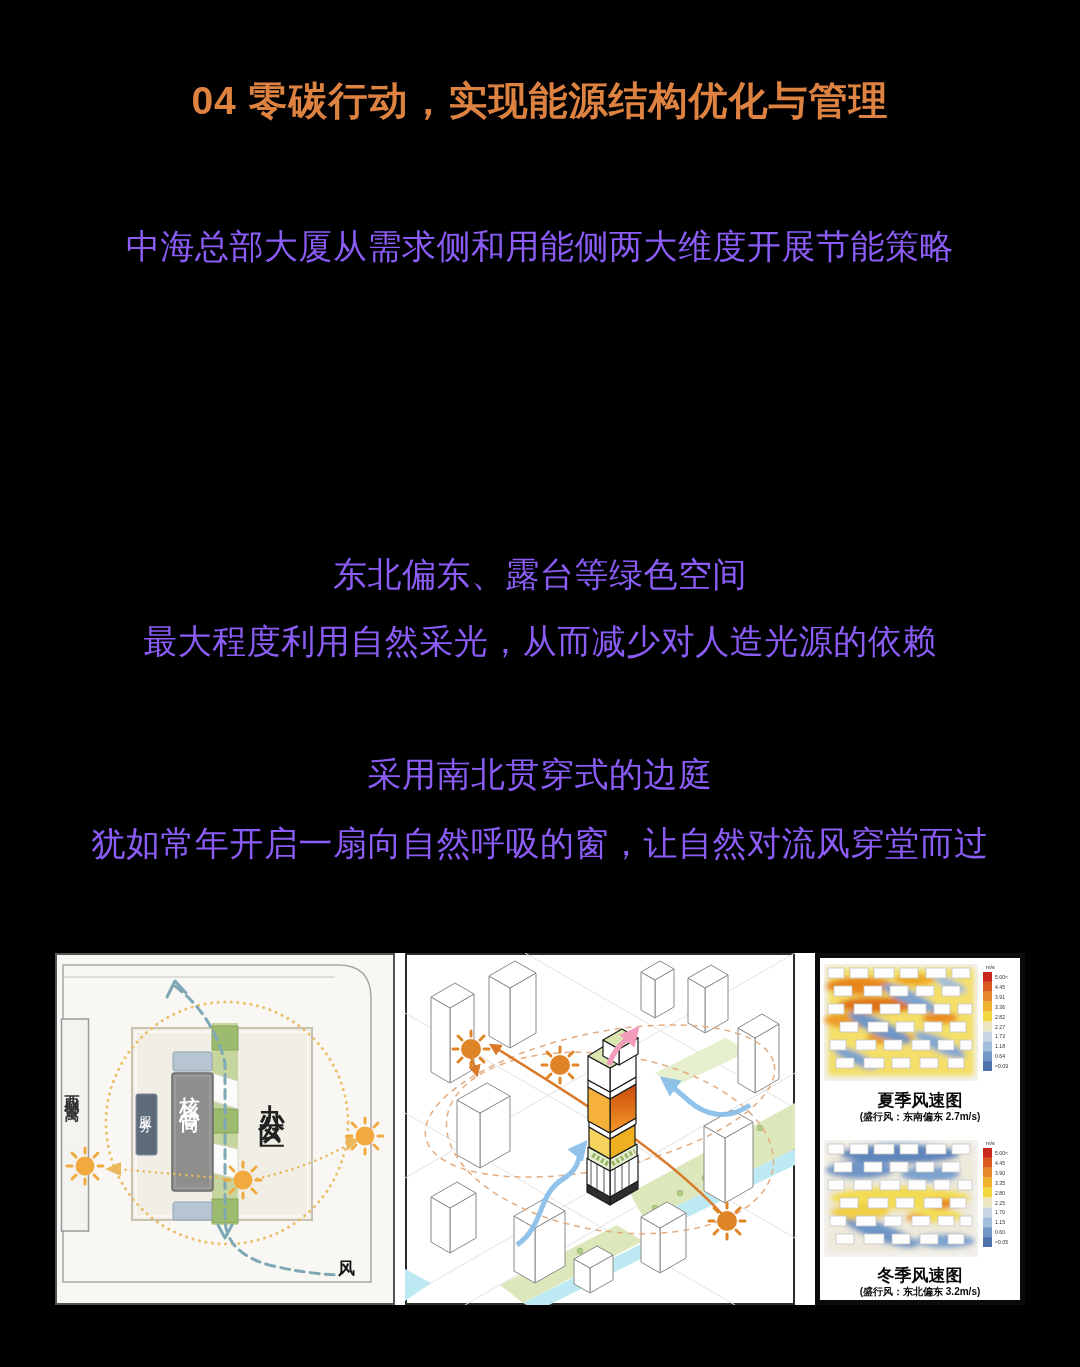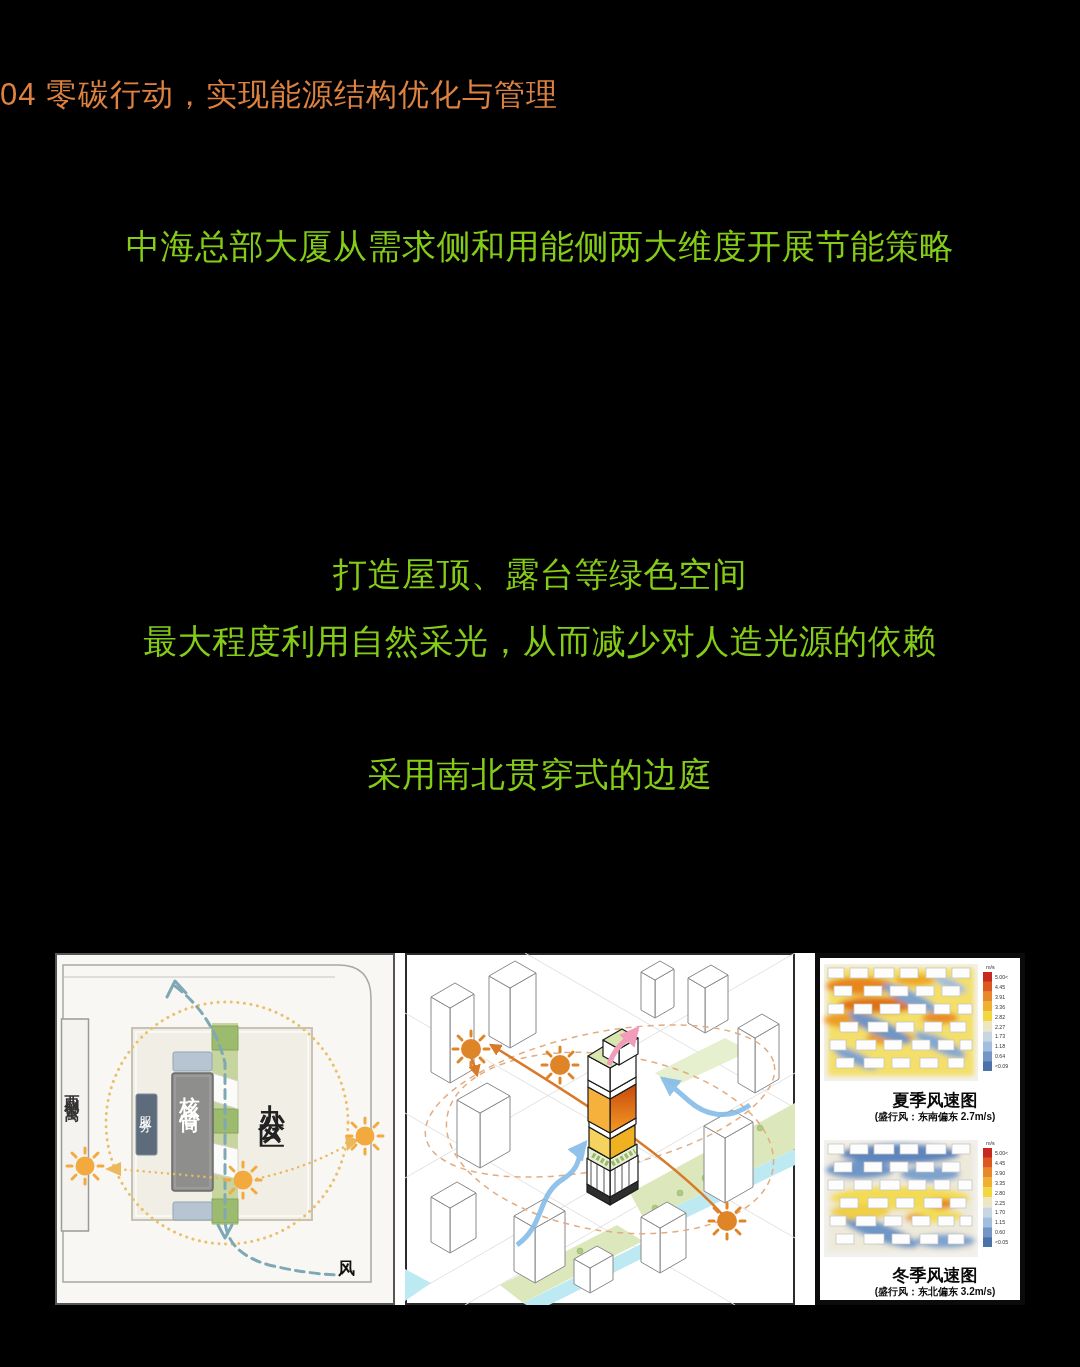--- a/index.html
+++ b/index.html
@@ -1,49 +1,50 @@
 <!DOCTYPE html>
 <html><head>
 <meta charset="utf-8">
 <style>
   html,body{margin:0;padding:0;background:#000;}
   .page{position:relative;width:1080px;height:1367px;background:#000;overflow:hidden;
         font-family:"Liberation Sans","DejaVu Sans",sans-serif;}
-  .title{position:absolute;top:74px;left:0;width:100%;
-         color:#DD8240;font-size:31px;font-weight:normal;letter-spacing:1px;}
-  .pline{position:absolute;left:0;width:100%;text-align:center;color:#84cc16;
+  .title{position:absolute;top:74px;left:0;width:100%;text-align:center;
+         color:#DD8240;font-size:39px;font-weight:bold;letter-spacing:1px;}
+  .pline{position:absolute;left:0;width:100%;text-align:center;color:#8b5cf6;
          font-size:34px;font-weight:400;letter-spacing:0.5px;}
   .figstrip{position:absolute;left:55px;top:953px;width:970px;height:352px;background:#fff;}
   .panel{position:absolute;top:0;height:352px;}
   #plan{left:0;width:340px;}
   #iso{left:350px;width:390px;}
   #windmaps{left:760px;width:210px;background:#fff;border:5px solid #0B0B0B;box-sizing:border-box;}
   .vlabel{position:absolute;writing-mode:vertical-rl;text-orientation:upright;line-height:1;}
   .lbl-west{left:10px;top:131px;font-size:15px;font-weight:bold;color:#333;letter-spacing:3px;}
   .lbl-service{left:84px;top:153px;font-size:13px;color:#fff;letter-spacing:3px;}
   .lbl-core{left:125px;top:128px;font-size:20px;font-weight:bold;color:#fff;letter-spacing:8px;}
   .lbl-office{left:204px;top:131px;font-size:26px;font-weight:bold;color:#222;letter-spacing:10px;}
   .lbl-wind{position:absolute;left:283px;top:304px;font-size:17px;font-weight:bold;color:#111;}
-  .cap{position:absolute;left:0;width:100%;text-align:center;color:#0A0A0A;font-weight:bold;padding-left:15px;}
+  .cap{position:absolute;left:0;width:100%;text-align:center;color:#0A0A0A;font-weight:bold;}
   .cap1{font-size:17px;}
   .cap2{font-size:10px;}
   svg{display:block;}
   .mapsvg{position:absolute;left:0;}
 </style>
 </head>
 <body>
 
 <div class="page">
 
   <div class="title">04 零碳行动，实现能源结构优化与管理</div>
 
   <div class="pline" style="top:224px">中海总部大厦从需求侧和用能侧两大维度开展节能策略</div>
-  <div class="pline" style="top:552px">打造屋顶、露台等绿色空间</div>
+  <div class="pline" style="top:552px">东北偏东、露台等绿色空间</div>
   <div class="pline" style="top:619px">最大程度利用自然采光，从而减少对人造光源的依赖</div>
   <div class="pline" style="top:752px">采用南北贯穿式的边庭</div>
+  <div class="pline" style="top:821px">犹如常年开启一扇向自然呼吸的窗，让自然对流风穿堂而过</div>
 
   <div class="figstrip">
 
     <div class="panel" id="plan">
       <svg width="340" height="352" viewBox="0 0 340 352">
         <defs>
           <g id="lsun">
             <circle r="9.5" fill="#F2A93E"></circle>
             <g stroke="#F2A93E" stroke-width="3" stroke-linecap="round">
               <line x1="13" y1="0" x2="18" y2="0"></line>

